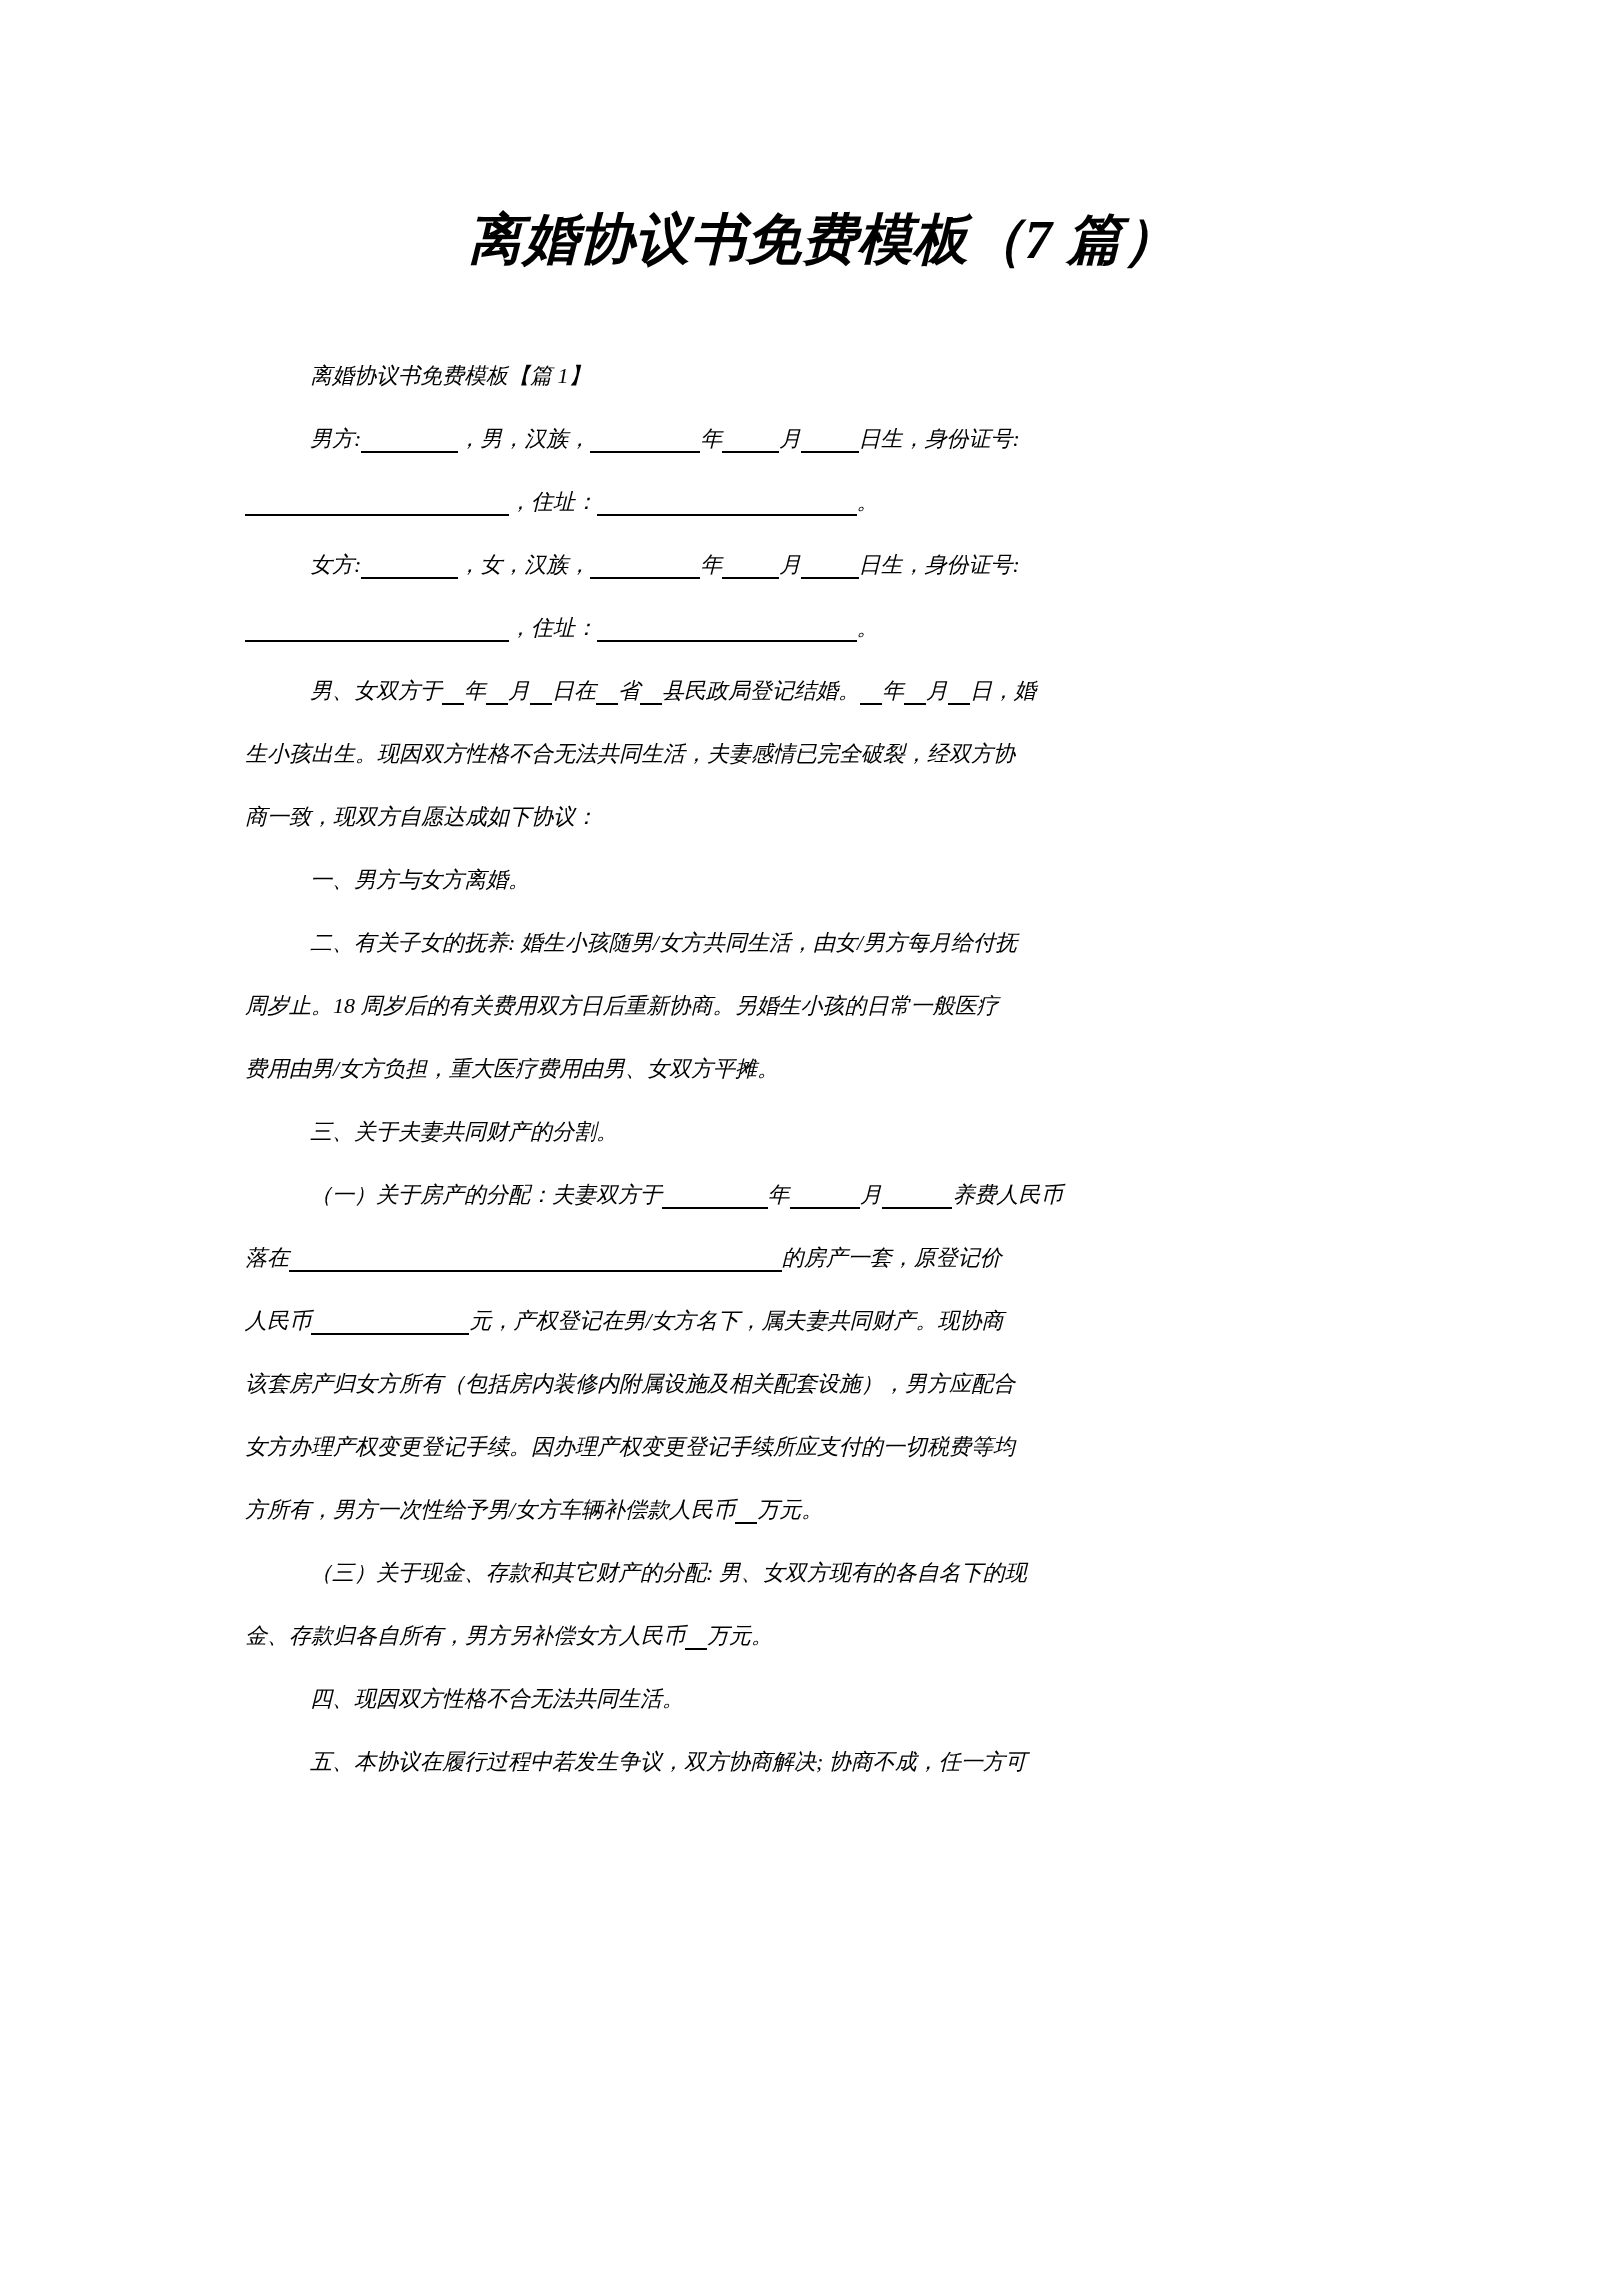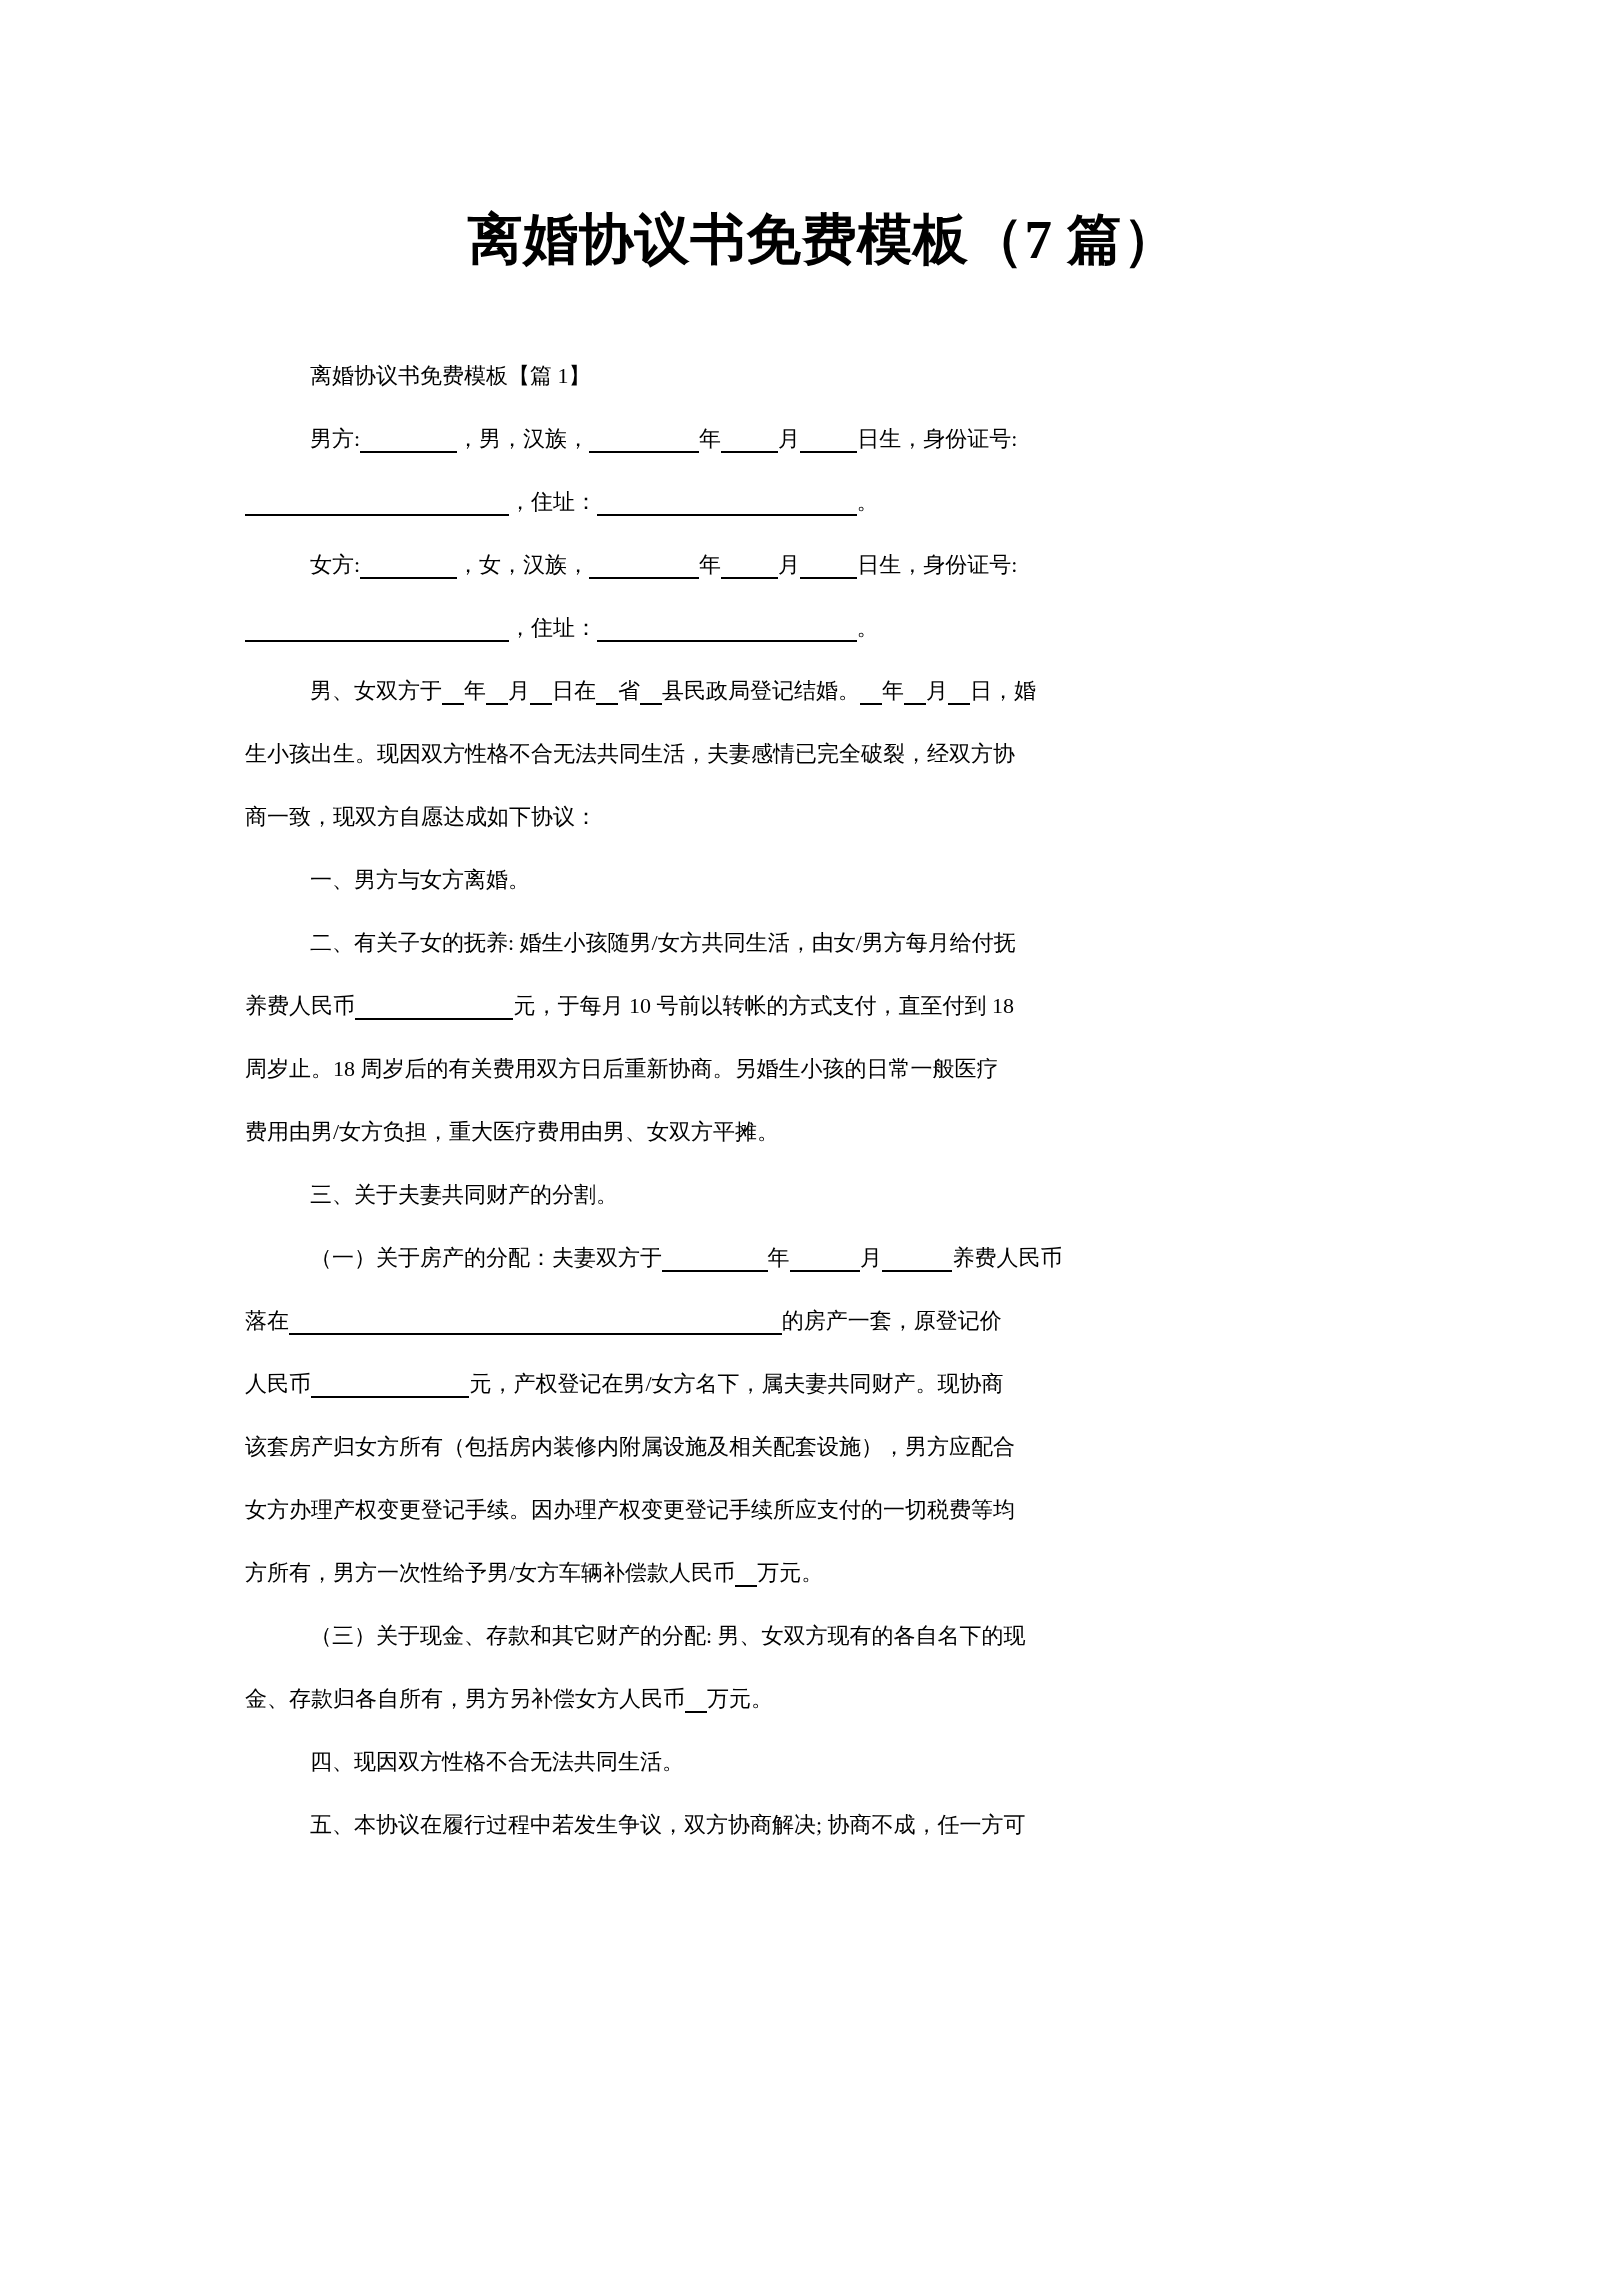--- a/index.html
+++ b/index.html
@@ -6,20 +6,21 @@
   .page {
     position: relative;
     width: 1623px;
     height: 2295px;
     background: #ffffff;
     box-sizing: border-box;
     padding: 208px 222px 0 245px;
     font-family: "Liberation Serif", "DejaVu Serif", serif;
     color: #000000;
     overflow: hidden;
+    font-style: italic;
   }
   .doc-title {
     font-size: 55px;
     font-weight: bold;
     text-align: center;
     line-height: 1.15;
     white-space: nowrap;
     margin: 0 0 73px 0;
     letter-spacing: 0.7px;
   }
@@ -47,21 +48,20 @@
       <div class="line indent"><span>离婚协议书免费模板【篇 1】</span></div>
       <div class="line indent"><span>男方:</span><span class="blank" style="width: 4.4em;"></span><span>，男，汉族，</span><span class="blank" style="width: 5em;"></span><span>年</span><span class="blank" style="width: 2.6em;"></span><span>月</span><span class="blank" style="width: 2.6em;"></span><span>日生，身份证号:</span></div>
       <div class="line"><span class="blank" style="width: 12em;"></span><span>，住址：</span><span class="blank" style="width: 11.8em;"></span><span>。</span></div>
       <div class="line indent"><span>女方:</span><span class="blank" style="width: 4.4em;"></span><span>，女，汉族，</span><span class="blank" style="width: 5em;"></span><span>年</span><span class="blank" style="width: 2.6em;"></span><span>月</span><span class="blank" style="width: 2.6em;"></span><span>日生，身份证号:</span></div>
       <div class="line"><span class="blank" style="width: 12em;"></span><span>，住址：</span><span class="blank" style="width: 11.8em;"></span><span>。</span></div>
       <div class="line indent"><span>男、女双方于</span><span class="blank" style="width: 1em;"></span><span>年</span><span class="blank" style="width: 1em;"></span><span>月</span><span class="blank" style="width: 1em;"></span><span>日在</span><span class="blank" style="width: 1em;"></span><span>省</span><span class="blank" style="width: 1em;"></span><span>县民政局登记结婚。</span><span class="blank" style="width: 1em;"></span><span>年</span><span class="blank" style="width: 1em;"></span><span>月</span><span class="blank" style="width: 1em;"></span><span>日，婚</span></div>
       <div class="line"><span>生小孩出生。现因双方性格不合无法共同生活，夫妻感情已完全破裂，经双方协</span></div>
       <div class="line"><span>商一致，现双方自愿达成如下协议：</span></div>
       <div class="line indent"><span>一、男方与女方离婚。</span></div>
       <div class="line indent"><span>二、有关子女的抚养: 婚生小孩随男/女方共同生活，由女/男方每月给付抚</span></div>
-      <div class="line"><span>养费人民币</span><span class="blank" style="width: 7.2em;"></span><span>元，于每月 10 号前以转帐的方式支付，直至付到 18</span></div>
       <div class="line"><span>周岁止。18 周岁后的有关费用双方日后重新协商。另婚生小孩的日常一般医疗</span></div>
       <div class="line"><span>费用由男/女方负担，重大医疗费用由男、女双方平摊。</span></div>
       <div class="line indent"><span>三、关于夫妻共同财产的分割。</span></div>
       <div class="line indent"><span>（一）关于房产的分配：夫妻双方于</span><span class="blank" style="width: 4.8em;"></span><span>年</span><span class="blank" style="width: 3.2em;"></span><span>月</span><span class="blank" style="width: 3.2em;"></span><span>养费人民币</span></div>
       <div class="line"><span>落在</span><span class="blank" style="width: 22.4em;"></span><span>的房产一套，原登记价</span></div>
       <div class="line"><span>人民币</span><span class="blank" style="width: 7.2em;"></span><span>元，产权登记在男/女方名下，属夫妻共同财产。现协商</span></div>
       <div class="line"><span>该套房产归女方所有（包括房内装修内附属设施及相关配套设施），男方应配合</span></div>
       <div class="line"><span>女方办理产权变更登记手续。因办理产权变更登记手续所应支付的一切税费等均</span></div>
       <div class="line"><span>方所有，男方一次性给予男/女方车辆补偿款人民币</span><span class="blank" style="width: 1em;"></span><span>万元。</span></div>
       <div class="line indent"><span>（三）关于现金、存款和其它财产的分配: 男、女双方现有的各自名下的现</span></div>

